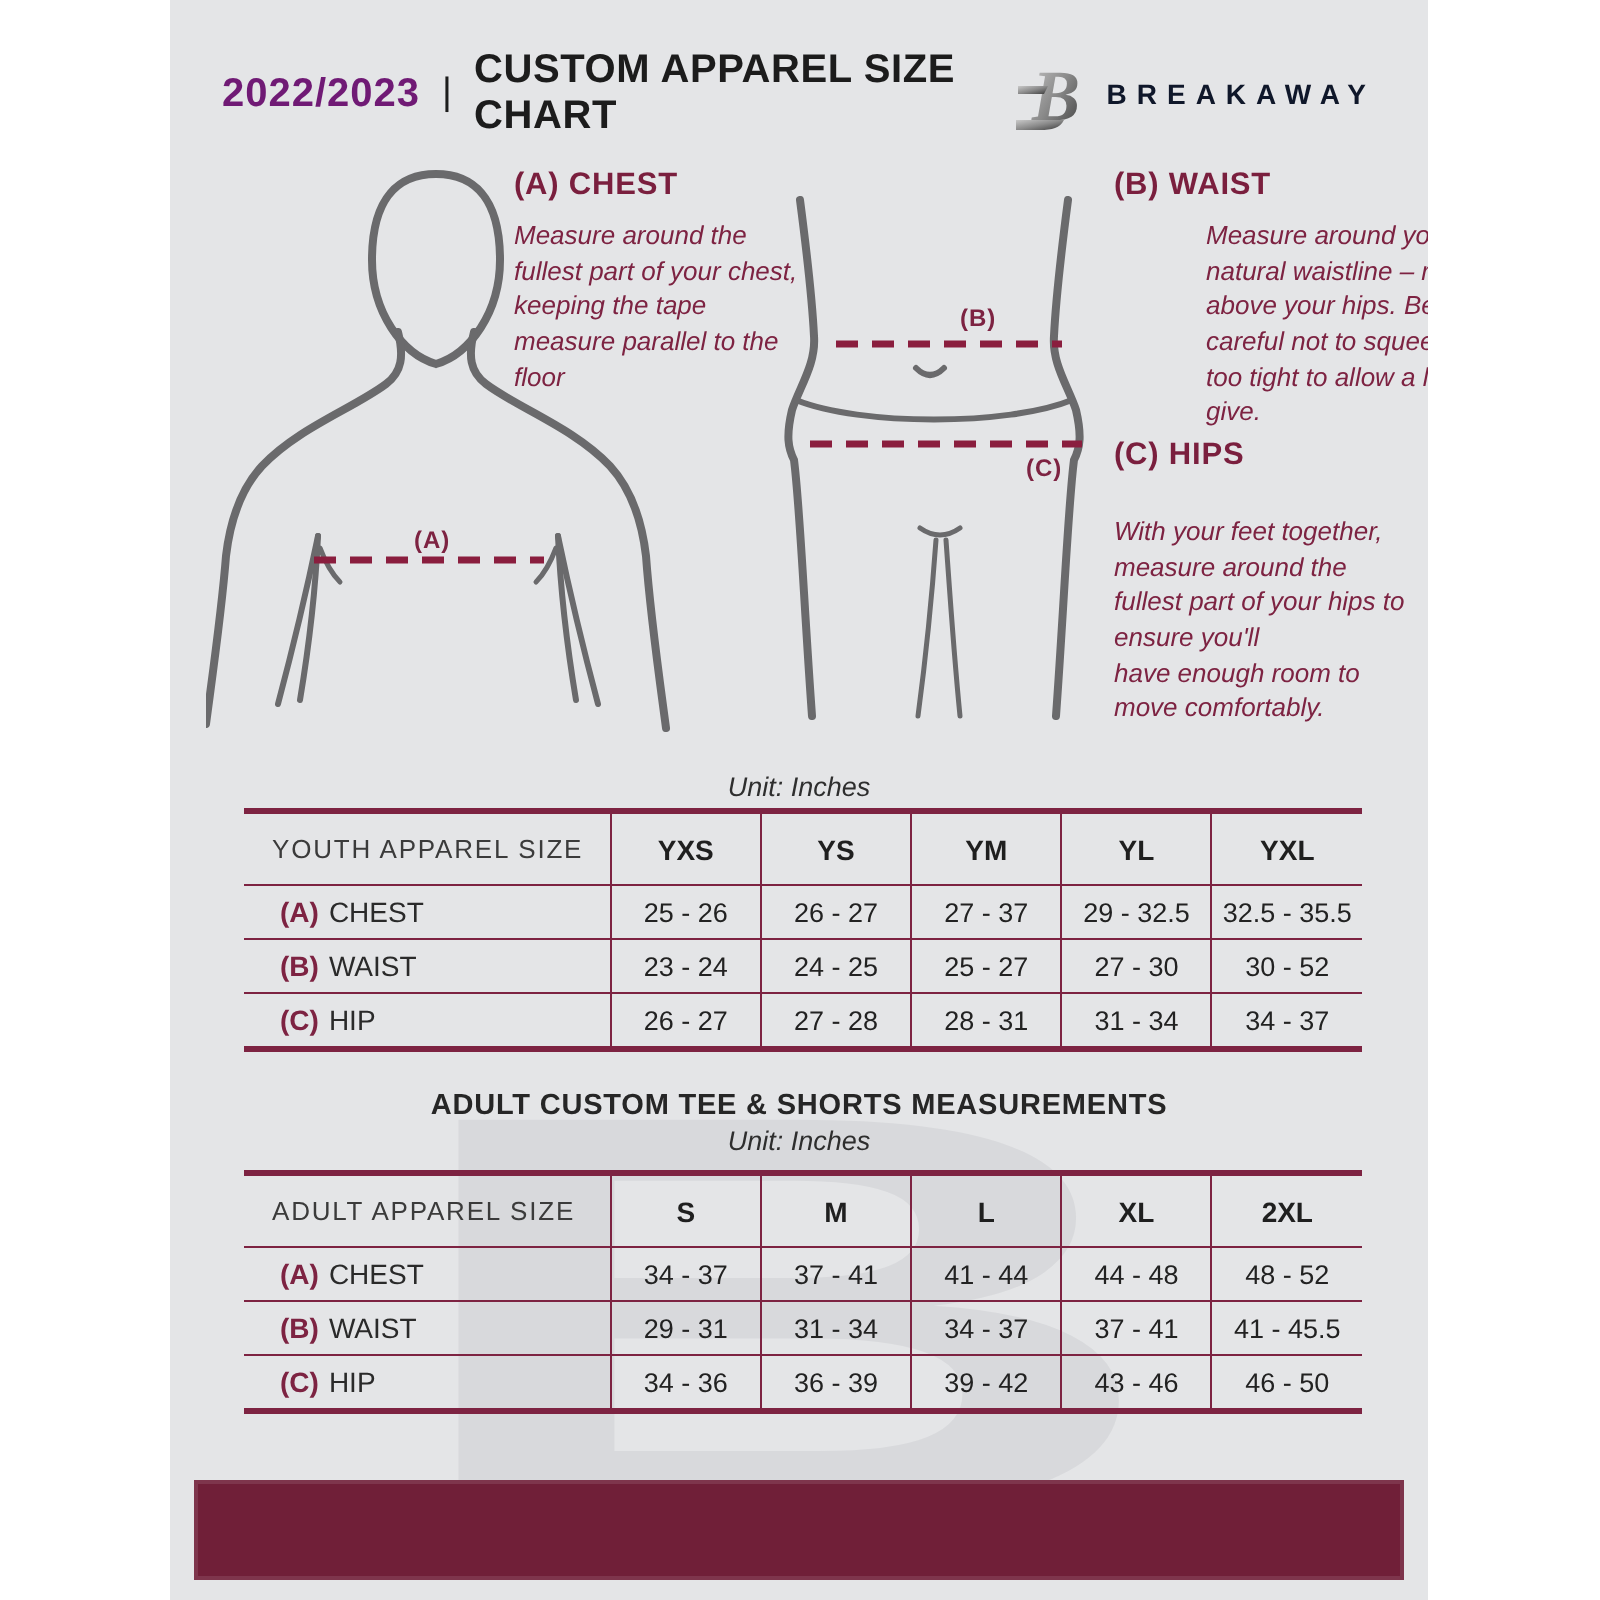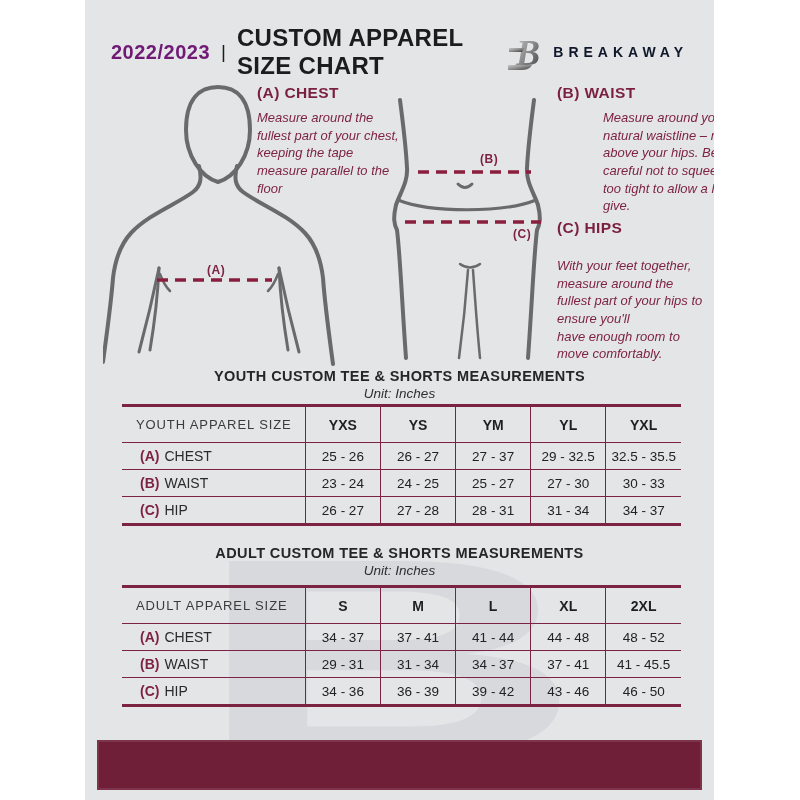--- a/index.html
+++ b/index.html
@@ -7,21 +7,21 @@
   .content{position:absolute;left:85px;top:0;width:629px;height:800px;background:#e4e5e7;overflow:hidden;}
 
   
   .watermark{position:absolute;left:108px;top:516px;font-size:285px;line-height:1;font-weight:bold;
     color:#d7d8db;transform:scaleX(1.9);transform-origin:left top;z-index:0;opacity:.85;}
 
   
   .topbar{position:absolute;top:24px;left:0;right:0;padding:0 26px;display:flex;align-items:center;z-index:1;}
   .season{font-size:20px;font-weight:bold;color:#701a75;letter-spacing:.5px;}
   .sep{font-size:19px;font-weight:300;color:#1c1c1c;margin:0 11px;}
-  .maintitle{font-size:24px;font-weight:bold;color:#1c1c1c;letter-spacing:.3px;}
+  .maintitle{font-size:20px;font-weight:bold;color:#1c1c1c;letter-spacing:.3px;}
   .brandgroup{margin-left:auto;display:flex;align-items:center;}
   .brand{font-size:14px;font-weight:bold;color:#0f172a;letter-spacing:5px;margin-left:7px;}
 
   
   .diagrams{position:absolute;top:78px;left:0;width:629px;height:292px;z-index:1;}
   .fig{position:absolute;}
   .guide-head{position:absolute;font-size:15.5px;font-weight:bold;color:#7a1f3e;letter-spacing:.4px;}
   .guide-body{position:absolute;font-size:13px;font-style:italic;color:#7d2342;line-height:1.36;white-space:pre-line;}
   .dash-label{position:absolute;font-size:12px;font-weight:bold;color:#7d2342;letter-spacing:.5px;}
 
@@ -109,21 +109,20 @@
     <div class="guide-body" style="left:172px;top:31px;width:146px;">Measure around the fullest part of your chest, keeping the tape measure parallel to the floor</div>
 
     <div class="guide-head" style="left:472px;top:6px;">(B) WAIST</div>
     <div class="guide-body" style="left:472px;top:31px;width:140px;margin-left:46px;">Measure around your natural waistline – right above your hips. Be careful not to squeeze too tight to allow a little give.</div>
 
     <div class="guide-head" style="left:472px;top:141px;">(C) HIPS</div>
     <div class="guide-body" style="left:472px;top:166px;width:152px;margin-top:13px;">With your feet together, measure around the fullest part of your hips to ensure you'll
 have enough room to move comfortably.</div>
   </div>
 
-  <div class="tbl-title" style="top:368px;">YOUTH CUSTOM TEE &amp; SHORTS MEASUREMENTS</div>
   <div class="tbl-unit" style="top:386px;">Unit: Inches</div>
   <div class="tblwrap" style="top:404px;">
     <table>
       <colgroup>
           <col class="c-label">
           <col class="c-size">
           <col class="c-size">
           <col class="c-size">
           <col class="c-size">
           <col class="c-size">
@@ -146,21 +145,21 @@
           <td class="val">27 - 37</td>
           <td class="val">29 - 32.5</td>
           <td class="val edge-r">32.5 - 35.5</td>
         </tr>
         <tr>
           <td class="rowlabel edge-l"><span class="pfx">(B)</span><span>WAIST</span></td>
           <td class="val">23 - 24</td>
           <td class="val">24 - 25</td>
           <td class="val">25 - 27</td>
           <td class="val">27 - 30</td>
-          <td class="val edge-r">30 - 33</td>
+          <td class="val edge-r">30 - 52</td>
         </tr>
         <tr>
           <td class="rowlabel edge-l"><span class="pfx">(C)</span><span>HIP</span></td>
           <td class="val">26 - 27</td>
           <td class="val">27 - 28</td>
           <td class="val">28 - 31</td>
           <td class="val">31 - 34</td>
           <td class="val edge-r">34 - 37</td>
         </tr>
       </tbody>

